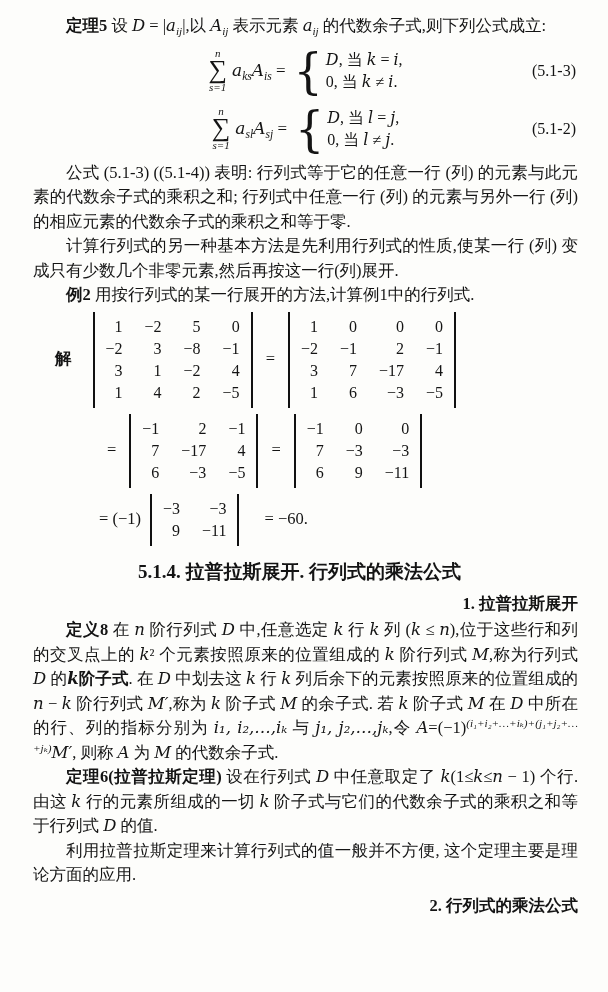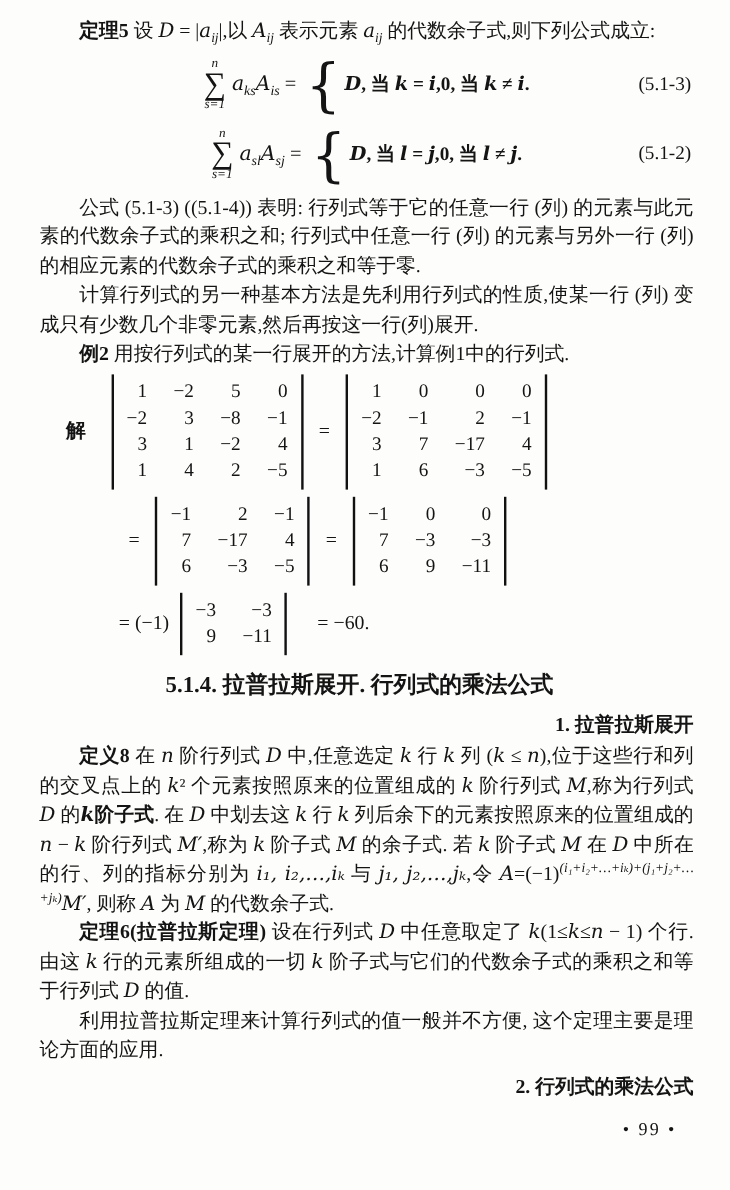--- a/index.html
+++ b/index.html
@@ -18,21 +18,21 @@
   .eqrow{position:relative;display:flex;justify-content:center;align-items:center;
          min-height:52px;margin:6px 0;}
   .eq-center{display:flex;align-items:center;}
   .sumblock{display:inline-flex;flex-direction:column;align-items:center;margin-right:5px;}
   .sum-top{font-size:11px;font-style:italic;line-height:10px;}
   .sum-sym{font-size:26px;line-height:24px;}
   .sum-bot{font-size:11px;font-style:italic;line-height:11px;}
   .lhs{font-size:17px;margin-right:8px;white-space:nowrap;}
   .brace{font-size:46px;font-weight:300;line-height:44px;font-family:"DejaVu Serif",serif;
          margin-right:3px;transform:scaleY(1.05);}
-  .cases{display:flex;flex-direction:row;font-weight:bold;}
+  .cases{display:flex;flex-direction:column;}
   .cases > span{line-height:22px;font-size:16px;white-space:nowrap;}
   .eqtag{position:absolute;right:2px;top:50%;transform:translateY(-50%);font-size:16px;}
   
   .mathblock{margin:4px 0 2px 0;}
   .solrow{display:flex;align-items:center;margin-bottom:6px;}
   .solrow.ind{margin-left:66px;}
   .solrow.lead{margin-left:22px;}
   .sol-label{font-weight:bold;margin-right:16px;}
   .det{border-left:2px solid #111;border-right:2px solid #111;
        padding:4px 11px;margin:0 5px;}
@@ -182,15 +182,14 @@
     </div>
   </div>
 
   <div class="h514">5.1.4. 拉普拉斯展开. 行列式的乘法公式</div>
   <p class="subhead">1. 拉普拉斯展开</p>
   <p><span class="seg-b">定义8</span><span>  在 </span><span class="seg-i">n</span><span> 阶行列式 </span><span class="seg-i">D</span><span> 中,任意选定 </span><span class="seg-i">k</span><span> 行 </span><span class="seg-i">k</span><span> 列 (</span><span class="seg-i">k</span><span> ≤ </span><span class="seg-i">n</span><span>),位于这些行和列的交叉点上的 </span><span class="seg-i">k</span><span>²</span><span> 个元素按照原来的位置组成的 </span><span class="seg-i">k</span><span> 阶行列式 </span><span class="seg-i">M</span><span>,称为行列式 </span><span class="seg-i">D</span><span> 的</span><span class="seg-b seg-i">k</span><span class="seg-b">阶子式</span><span>. 在 </span><span class="seg-i">D</span><span> 中划去这 </span><span class="seg-i">k</span><span> 行 </span><span class="seg-i">k</span><span> 列后余下的元素按照原来的位置组成的 </span><span class="seg-i">n</span><span> − </span><span class="seg-i">k</span><span> 阶行列式 </span><span class="seg-i">M′</span><span>,称为 </span><span class="seg-i">k</span><span> 阶子式 </span><span class="seg-i">M</span><span> 的余子式. 若 </span><span class="seg-i">k</span><span> 阶子式 </span><span class="seg-i">M</span><span> 在 </span><span class="seg-i">D</span><span> 中所在的行、列的指标分别为 </span><span class="seg-i">i₁, i₂,…,iₖ</span><span> 与 </span><span class="seg-i">j₁, j₂,…,jₖ</span><span>,令 </span><span class="seg-i">A</span><span>=(−1)</span><sup>(i₁+i₂+…+iₖ)+(j₁+j₂+…+jₖ)</sup><span class="seg-i">M′</span><span>, 则称 </span><span class="seg-i">A</span><span> 为 </span><span class="seg-i">M</span><span> 的代数余子式.</span></p>
   <p><span class="seg-b">定理6(拉普拉斯定理)</span><span>  设在行列式 </span><span class="seg-i">D</span><span> 中任意取定了 </span><span class="seg-i">k</span><span>(1≤</span><span class="seg-i">k</span><span>≤</span><span class="seg-i">n</span><span> − 1) 个行. 由这 </span><span class="seg-i">k</span><span> 行的元素所组成的一切 </span><span class="seg-i">k</span><span> 阶子式与它们的代数余子式的乘积之和等于行列式 </span><span class="seg-i">D</span><span> 的值.</span></p>
   <p><span>利用拉普拉斯定理来计算行列式的值一般并不方便, 这个定理主要是理论方面的应用.</span></p>
   <p class="subhead">2. 行列式的乘法公式</p>
 
-  <div class="pagenum">• 99 •</div>
 
 </div>
 
 </body></html>

